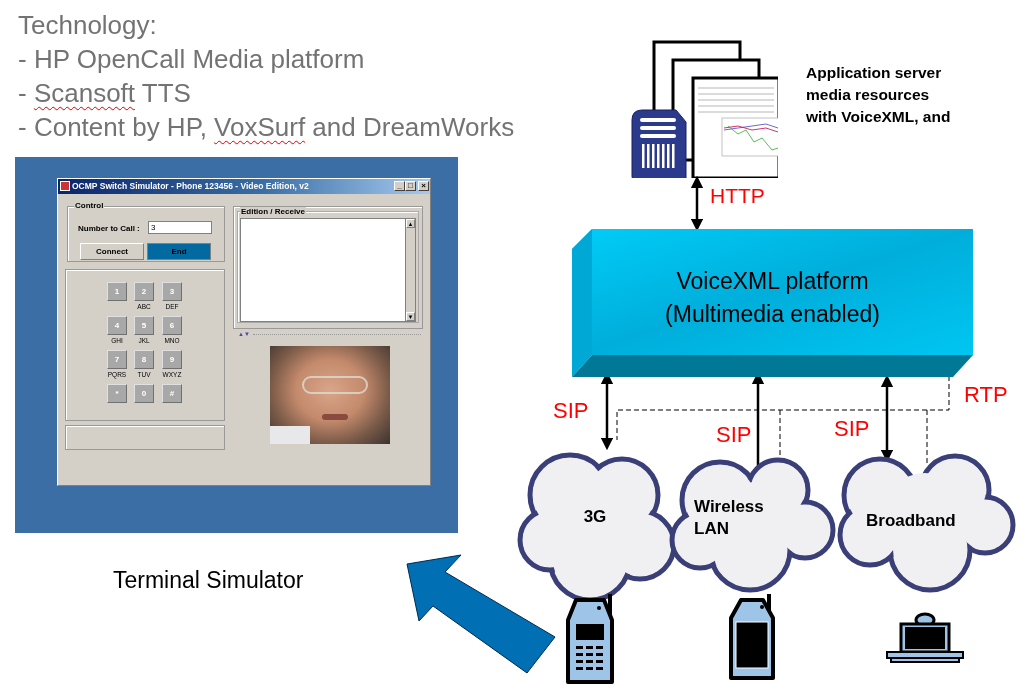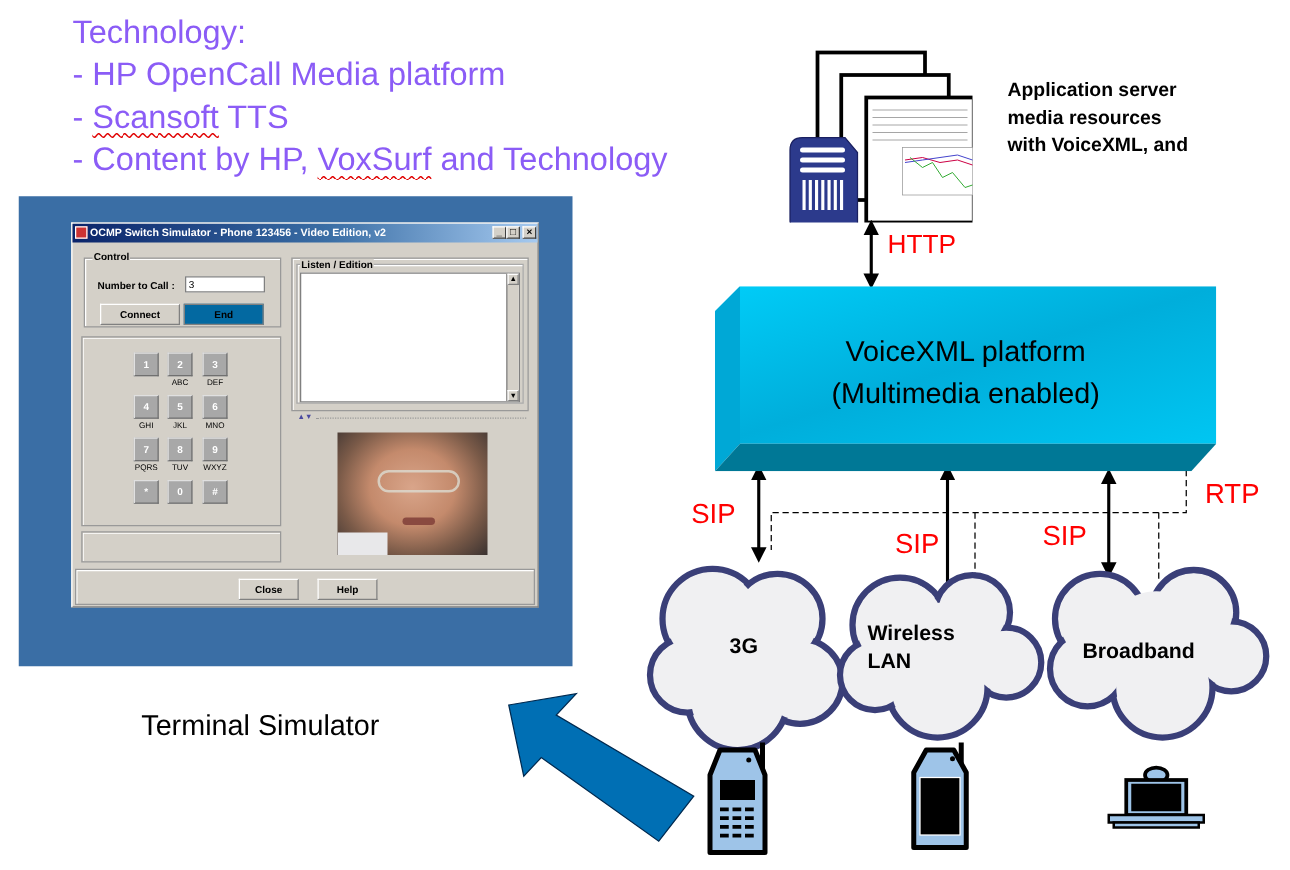--- a/index.html
+++ b/index.html
@@ -1,19 +1,19 @@
 <!DOCTYPE html>
 <html><head>
 <meta charset="utf-8">
 <style>
   html,body{margin:0;padding:0;}
   body{width:1032px;height:696px;position:relative;background:#ffffff;overflow:hidden;font-family:"Liberation Sans",sans-serif;}
   .abs{position:absolute;}
   
-  .tech{left:18px;top:8px;font-size:26px;line-height:34px;color:#8b5cf6;margin-left:40px;}
+  .tech{left:18px;top:8px;font-size:26px;line-height:34px;color:#737373;}
   .tech div{white-space:nowrap;}
   .squiggle{text-decoration:underline wavy #e00000;text-decoration-thickness:1px;text-underline-offset:4px;}
   
   .desktop{left:15px;top:157px;width:443px;height:376px;background:#3a6ea5;}
   .win{left:57px;top:178px;width:374px;height:308px;background:#d4d0c8;border:1px solid #fff;border-right-color:#808080;border-bottom-color:#808080;box-sizing:border-box;}
   .titlebar{left:0;top:0;width:372px;height:15px;background:linear-gradient(90deg,#0a246a 0%,#3a6ea5 55%,#a6caf0 100%);color:#fff;font-size:8.5px;font-weight:bold;line-height:15px;}
   .titlebar .title{position:absolute;left:14px;top:0;white-space:nowrap;}
   .app-icon{position:absolute;left:2px;top:2px;width:10px;height:10px;background:#c33;border:1px solid #fff;box-sizing:border-box;}
   .tbtn{position:absolute;top:2px;width:11px;height:10px;background:#d4d0c8;border:1px solid #fff;border-right-color:#404040;border-bottom-color:#404040;box-sizing:border-box;font-size:8px;line-height:8px;color:#000;text-align:center;}
   .groupbox{position:absolute;border:1px solid #999;box-shadow:inset 1px 1px 0 #fff;box-sizing:border-box;}
@@ -39,21 +39,21 @@
   .cloud-label{position:absolute;font-size:17px;font-weight:bold;color:#000;text-align:center;line-height:22px;}
   .term-text{left:113px;top:567px;font-size:23px;color:#000000;}
 </style>
 </head>
 <body>
 
 <div class="abs tech">
   <div>Technology:</div>
   <div><span>- </span><span>HP OpenCall Media platform</span></div>
   <div><span>- </span><span class="squiggle">Scansoft</span><span> TTS</span></div>
-  <div><span>- </span><span>Content by HP, </span><span class="squiggle">VoxSurf</span><span> and Technology</span></div>
+  <div><span>- </span><span>Content by HP, </span><span class="squiggle">VoxSurf</span><span> and DreamWorks</span></div>
 </div>
 
 <div class="abs desktop"></div>
 
 <div class="abs win">
   <div class="abs titlebar">
     <span class="app-icon"></span>
     <span class="title">OCMP Switch Simulator - Phone 123456 - Video Edition, v2</span>
     <span class="tbtn" style="left:336px;">_</span>
     <span class="tbtn" style="left:347px;">□</span>
@@ -92,42 +92,38 @@
       <div class="key" style="left: 68px; top: 114px;">0</div>
       <div class="keysub" style="left: 63px; top: 135px;"></div>
       <div class="key" style="left: 96px; top: 114px;">#</div>
       <div class="keysub" style="left: 91px; top: 135px;"></div>
     </div>
 
   <div class="groupbox" style="left:7px;top:246px;width:160px;height:25px;"></div>
 
   <div class="groupbox" style="left:175px;top:27px;width:190px;height:123px;">
     <div class="groupbox" style="left:3px;top:4px;width:182px;height:112px;border-color:#aaa;">
-      <span class="group-label" style="left:2px;top:-5px;">Listen / Edition</span>
+      <span class="group-label" style="left:2px;top:-5px;">Edition / Receive</span>
       <div class="textarea" style="left:2px;top:6px;width:176px;height:104px;">
         <div class="scroll">
           <span class="arr" style="top:0;">▲</span>
           <span class="arr" style="bottom:0;">▼</span>
         </div>
       </div>
     </div>
   </div>
   <div class="abs" style="left:180px;top:152px;font-size:6px;color:#4a4aa0;">▲▼</div>
   <div class="abs" style="left:195px;top:155px;width:168px;height:0;border-top:1px dotted #999;"></div>
 
   <div class="video">
     <div class="face-eyes"></div>
     <div class="face-mouth"></div>
     <div class="face-shirt"></div>
   </div>
 
-  <div class="groupbox" style="left:2px;top:276px;width:368px;height:29px;">
-    <div class="btn" style="left:130px;top:7px;width:48px;height:17px;line-height:15px;">Close</div>
-    <div class="btn" style="left:193px;top:7px;width:48px;height:17px;line-height:15px;">Help</div>
-  </div>
 </div>
 
 <div class="abs term-text">Terminal Simulator</div>
 
 <svg class="abs" style="left:395px;top:545px;" width="175" height="150">
   <polygon points="12,19 66,10 50,27 160,92 132,128 38,61 24,76" fill="#006fb4" stroke="#002a50" stroke-width="1"></polygon>
 </svg>
 
 <svg class="abs" style="left:628px;top:38px;" width="150" height="140">
   <g>

